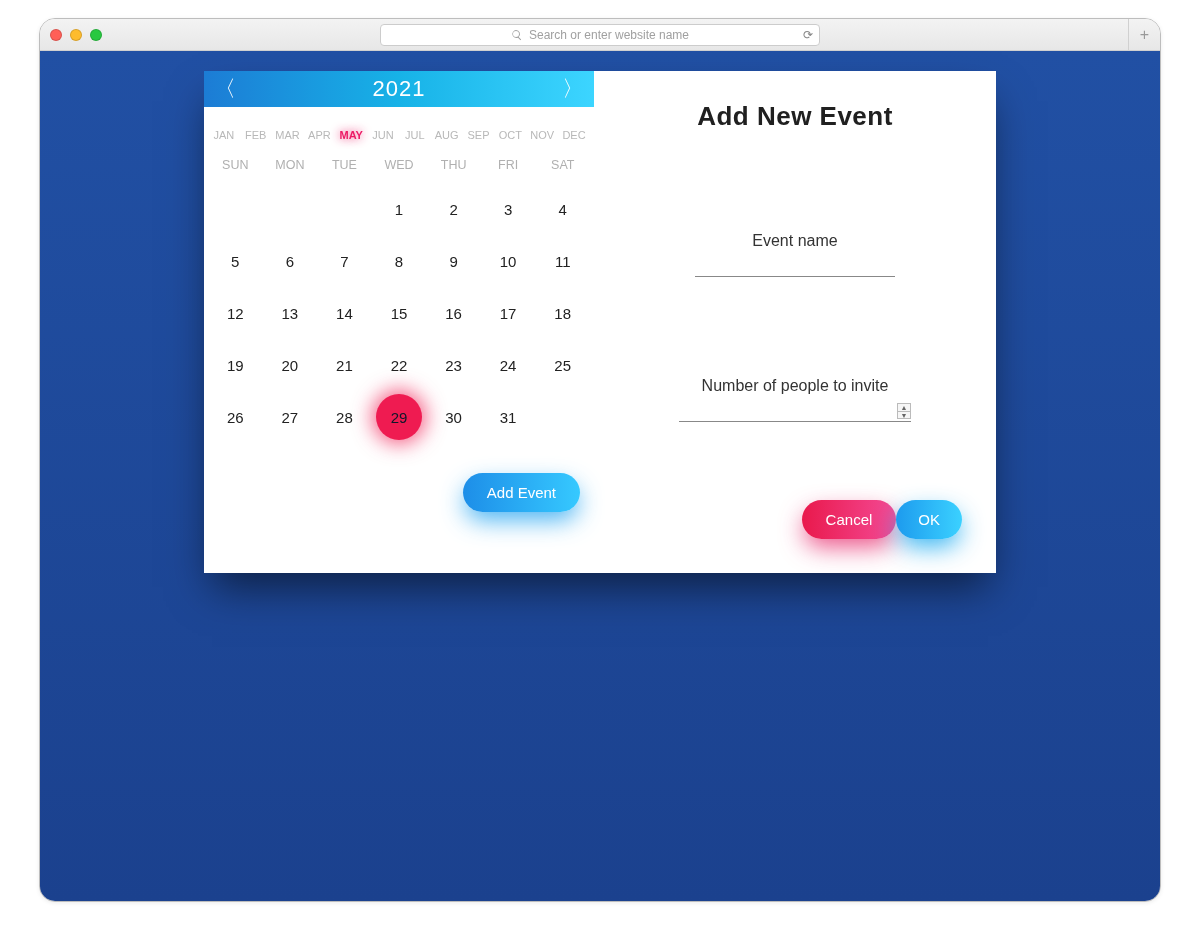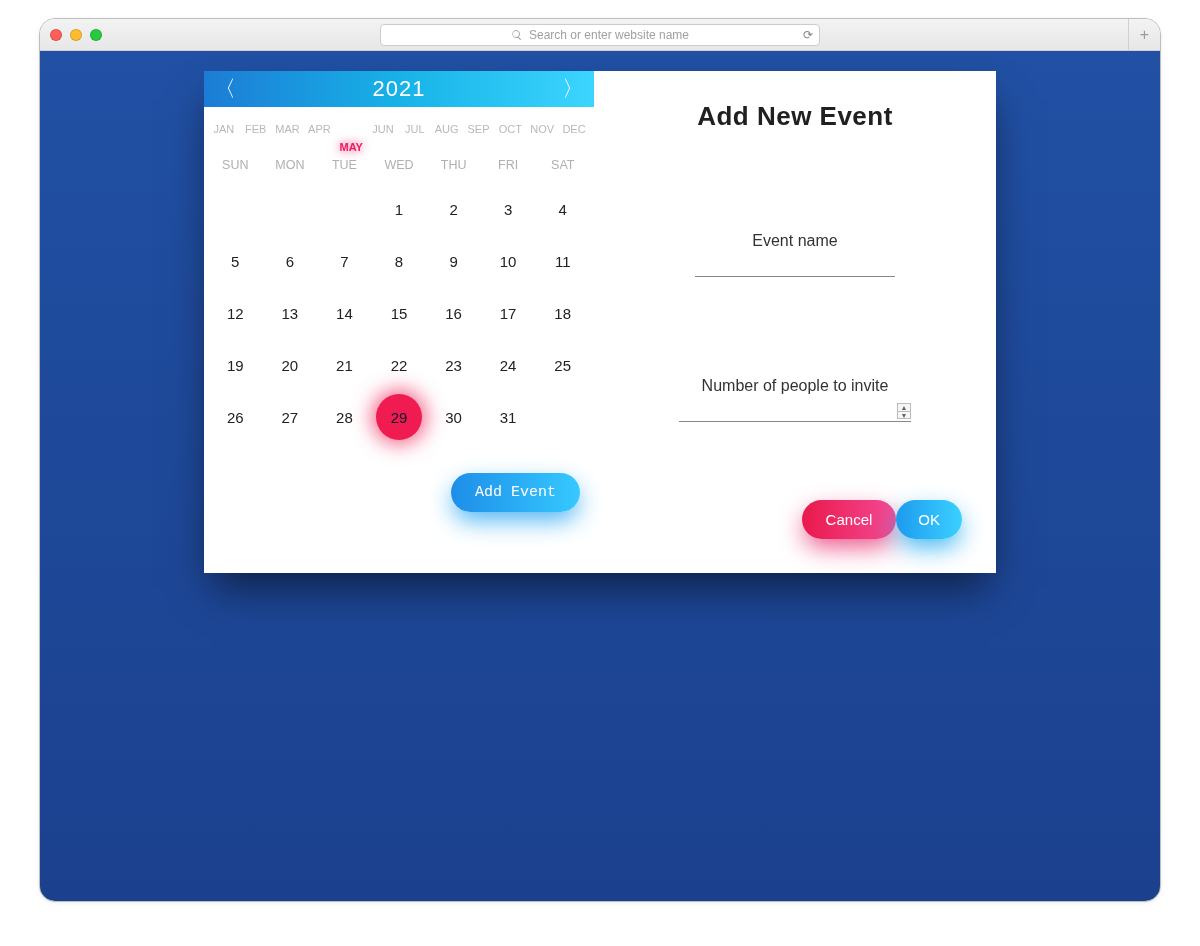--- a/index.html
+++ b/index.html
@@ -88,21 +88,21 @@
   }
   .year-header .arrow { font-size: 22px; line-height: 1; opacity: 0.95; cursor: pointer; }
   .year-header .year { font-size: 22px; font-weight: 400; letter-spacing: 1px; }
 
   .months-row, .weekdays-row {
     display: flex;
     font-size: 11px;
     color: #b8b8b8;
     padding: 0 4px;
   }
-  .months-row { height: 24px; align-items: center; margin-top: 10px; }
+  .months-row { height: 24px; align-items: flex-end; margin-top: 10px; }
   .months-row span { flex:1; text-align:center; cursor:pointer; }
   .months-row span.active {
     color: #ec1a65;
     font-weight: 700;
     text-shadow: 0 0 10px rgba(236,26,101,0.9);
     margin-top: 36px;
   }
 
   .weekdays-row { height: 28px; align-items:center; margin-top: 10px; }
   .weekdays-row span { flex:1; text-align:center; font-size: 12.5px; color:#b0b0b0; }
@@ -127,21 +127,20 @@
   }
 
   .add-event-row { display:flex; justify-content:flex-end; padding: 30px 14px 0 0; }
   .btn {
     border:none; border-radius: 26px; padding: 11px 24px;
     font-size: 15px; color:#fff; cursor:pointer;
   }
   .btn-blue {
     background: linear-gradient(90deg,#1d8ee8,#36c9ff);
     box-shadow: 0 10px 24px -2px rgba(28,160,240,0.8);
-    font-family: Liberation Mono, monospace;
   }
   .btn-pink {
     background: linear-gradient(90deg,#e9194c,#f44a95);
     box-shadow: 0 10px 24px -2px rgba(230,30,100,0.75);
   }
   .btn-blue-sm {
     background: linear-gradient(90deg,#1d9bee,#3bd1ff);
     box-shadow: 0 10px 24px -2px rgba(28,170,240,0.85);
     padding: 11px 22px;
   }

